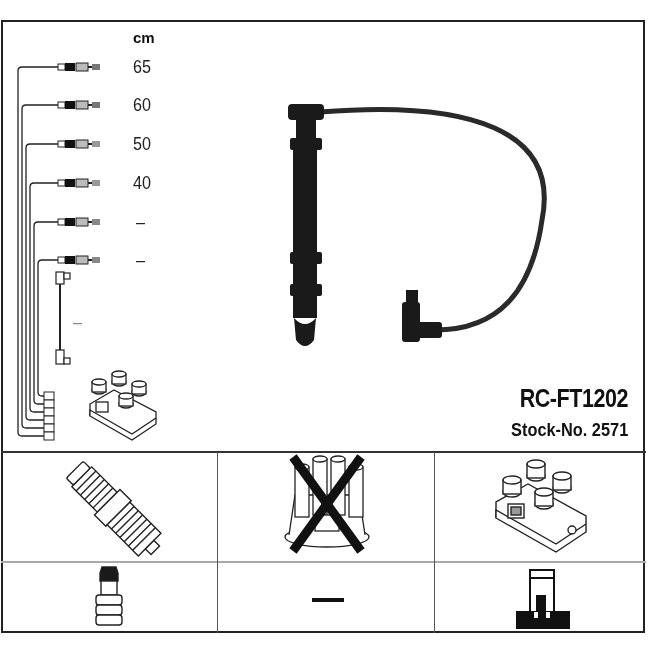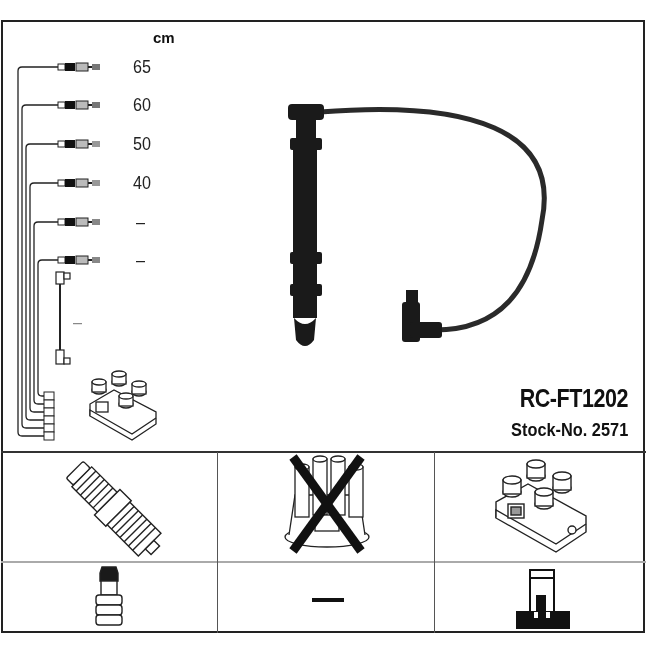--- a/index.html
+++ b/index.html
@@ -2,21 +2,21 @@
 <html><head>
 <meta charset="utf-8">
 <style>
   html,body{margin:0;padding:0;background:#fff;}
   body{width:650px;height:650px;position:relative;overflow:hidden;font-family:"Liberation Sans",sans-serif;color:#111;}
   .frame{position:absolute;left:1px;top:20px;width:644px;height:613px;border:2px solid #222;box-sizing:border-box;}
   .hline{position:absolute;left:1px;width:645px;height:2px;background:#333;}
   .vline{position:absolute;width:1px;background:#555;}
   .abs{position:absolute;}
   .len{position:absolute;font-size:19px;color:#222;transform:scaleX(0.85);transform-origin:left;}
-  .cm{position:absolute;left:133px;top:29px;font-size:15px;font-weight:bold;margin-left:20px;}
+  .cm{position:absolute;left:133px;top:29px;font-size:15px;font-weight:bold;}
   .title{position:absolute;right:22px;top:384px;font-size:25px;font-weight:bold;letter-spacing:-0.5px;transform:scaleX(0.86);transform-origin:right;}
   .stock{position:absolute;right:22px;top:419px;font-size:19px;font-weight:bold;transform:scaleX(0.86);transform-origin:right;}
   svg{position:absolute;overflow:visible;}
 </style>
 </head>
 <body>
 
 <div class="frame"></div>
 <div class="hline" style="top:451px"></div>
 <div class="hline" style="top:561px;background:#aaa;height:2px"></div>

